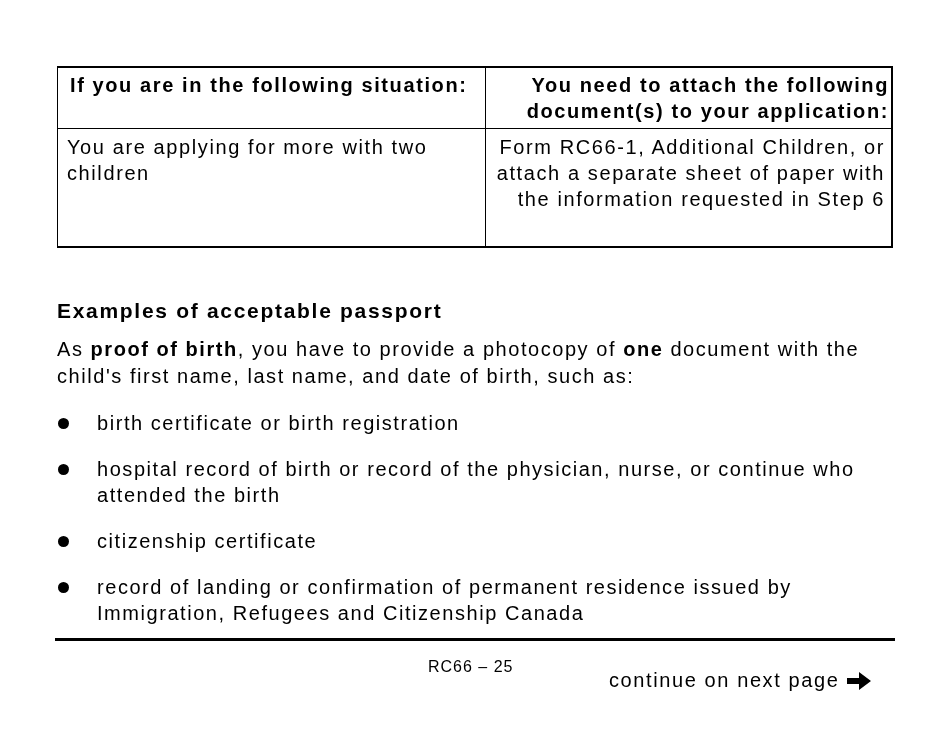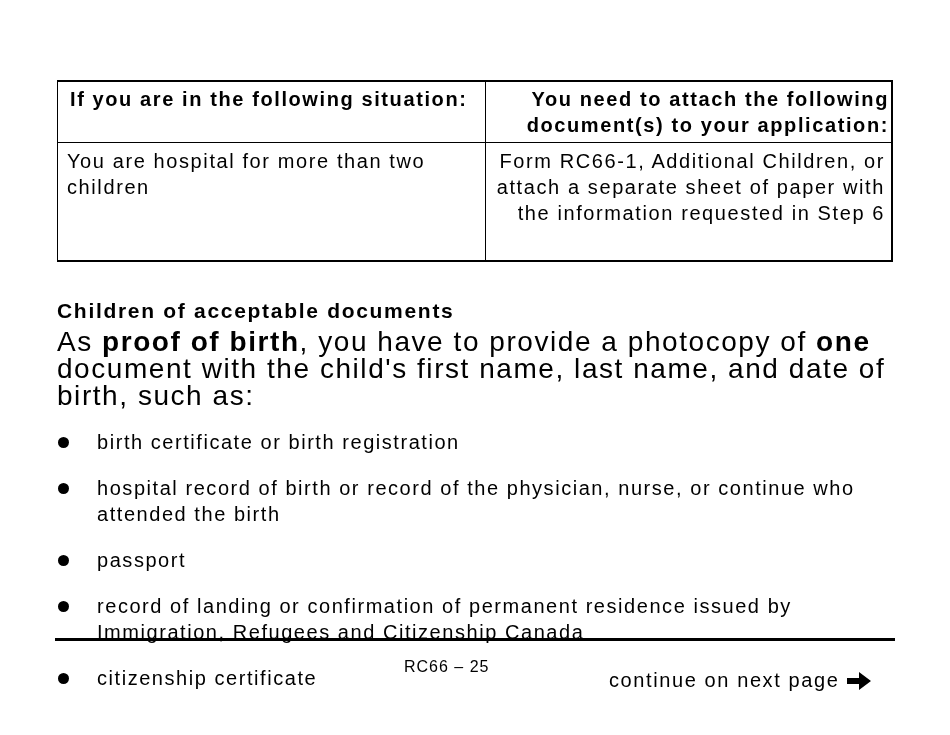--- a/index.html
+++ b/index.html
@@ -11,21 +11,21 @@
       width: 950px;
       height: 735px;
       position: relative;
       font-family: "Liberation Sans", sans-serif;
       color: #000000;
       overflow: hidden;
     }
     .doc-table {
       position: absolute;
       left: 57px;
-      top: 80px;
+      top: 66px;
       width: 836px;
       border-collapse: collapse;
       table-layout: fixed;
     }
     .doc-table th, .doc-table td {
       border: 1.5px solid #000;
       vertical-align: top;
       text-align: left;
       font-size: 20px;
       letter-spacing: 1.6px;
@@ -61,24 +61,24 @@
       width: 850px;
     }
     .section-heading {
       font-size: 21px;
       font-weight: bold;
       letter-spacing: 1.7px;
       margin: 0;
       line-height: 30px;
     }
     .intro {
-      font-size: 28px;
+      font-size: 20px;
       letter-spacing: 1.55px;
       line-height: 27px;
-      margin: 2px 0 0 0;
+      margin: 10px 0 0 0;
     }
     .intro b { font-weight: bold; }
     .bullets {
       list-style: none;
       margin: 4px 0 0 0;
       padding: 0;
     }
     .bullets li {
       position: relative;
       padding-left: 40px;
@@ -100,21 +100,21 @@
     .footer-rule {
       position: absolute;
       left: 55px;
       top: 638px;
       width: 840px;
       height: 2.5px;
       background: #000;
     }
     .page-number {
       position: absolute;
-      left: 404px;
+      left: 428px;
       top: 658px;
       font-size: 16px;
       letter-spacing: 1px;
     }
     .continue {
       position: absolute;
       left: 609px;
       top: 669px;
       font-size: 20px;
       letter-spacing: 1.6px;
@@ -133,35 +133,34 @@
 
 <table class="doc-table">
   <thead>
     <tr>
       <th class="col1">If you are in the following situation:</th>
       <th class="col2">You need to attach the following document(s) to your application:</th>
     </tr>
   </thead>
   <tbody>
     <tr>
-      <td class="col1">You are hospital for more than two children</td>
+      <td class="col1">You are applying for more with two children</td>
       <td class="col2">Form RC66-1, Additional Children, or attach a separate sheet of paper with the information requested in Step 6</td>
     </tr>
   </tbody>
 </table>
 
 <div class="section">
-  <h2 class="section-heading">Children of acceptable documents</h2>
+  <h2 class="section-heading">Examples of acceptable passport</h2>
   <p class="intro"><span>As </span><b>proof of birth</b><span>, you have to provide a photocopy of </span><b>one</b><span> document with the child's first name, last name, and date of birth, such as:</span></p>
   <ul class="bullets">
     <li><span class="dot"></span><span>birth certificate or birth registration</span></li>
     <li><span class="dot"></span><span>hospital record of birth or record of the physician, nurse, or continue who attended the birth</span></li>
-    <li><span class="dot"></span><span>passport</span></li>
+    <li><span class="dot"></span><span>citizenship certificate</span></li>
     <li><span class="dot"></span><span>record of landing or confirmation of permanent residence issued by Immigration, Refugees and Citizenship Canada</span></li>
-    <li><span class="dot"></span><span>citizenship certificate</span></li>
   </ul>
 </div>
 
 <div class="footer-rule"></div>
 <div class="page-number">RC66 – 25</div>
 <div class="continue">
   <span>continue on next page</span>
   <span class="arrow">
     <svg width="28" height="22" viewBox="0 0 28 22">
       <path d="M2 8 H14 V2 L26 11 L14 20 V14 H2 Z" fill="#000"></path>

